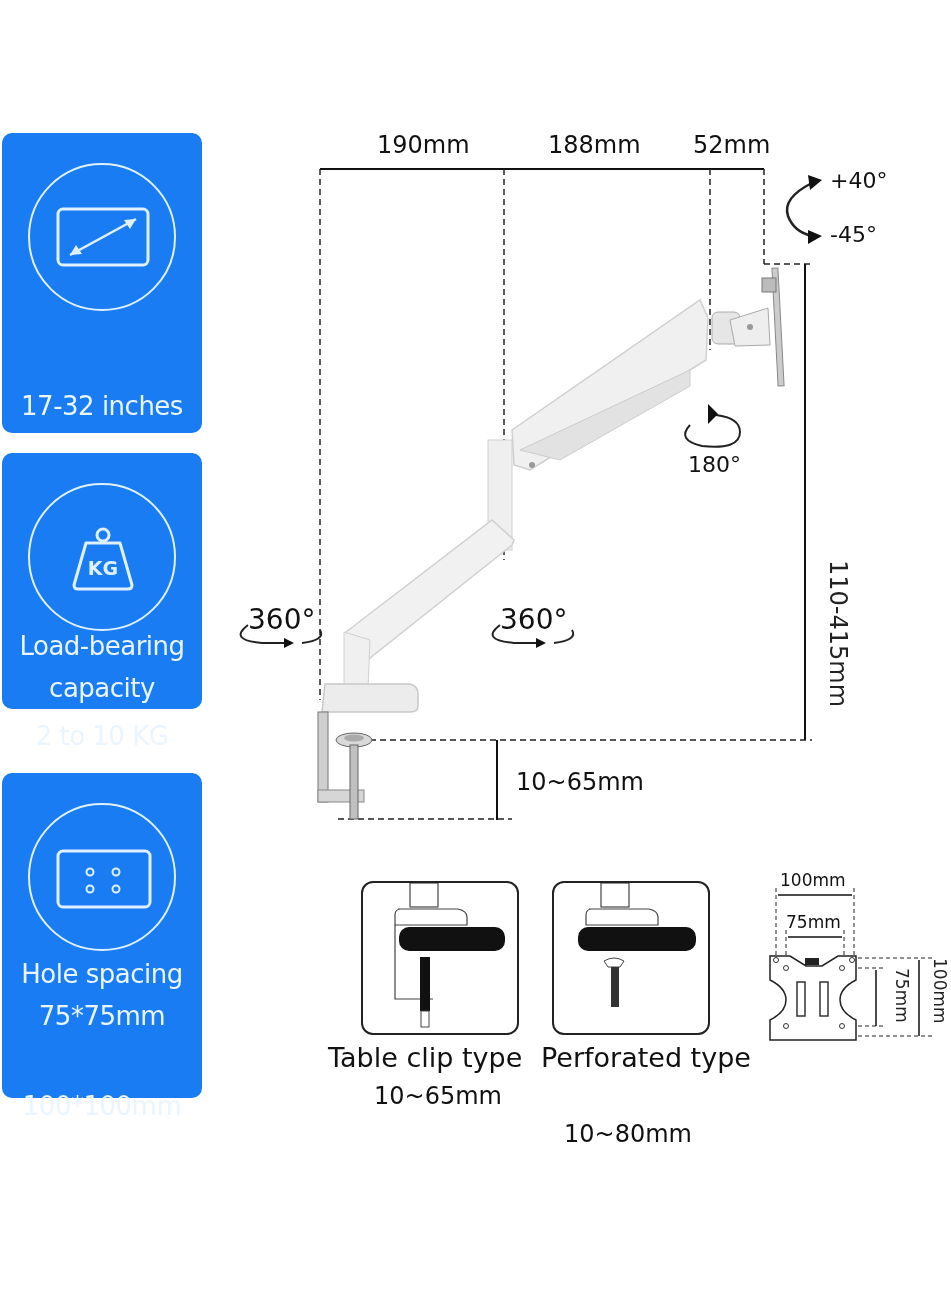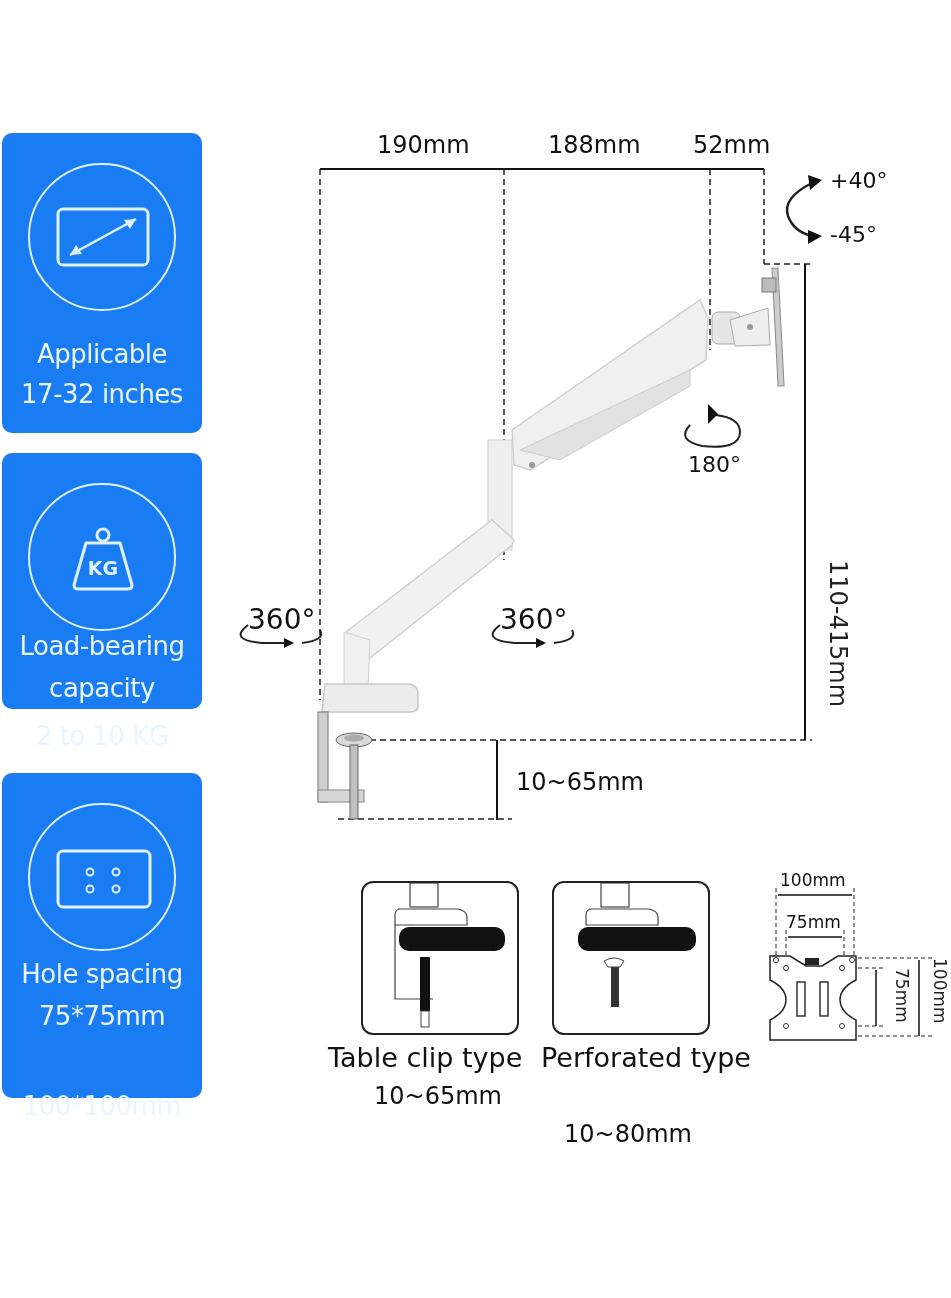--- a/index.html
+++ b/index.html
@@ -46,22 +46,21 @@
 <body>
 
 <div class="card" style="top:133px; height:300px;">
   <div class="circle" style="top:30px;"></div>
   <svg width="100" height="70" style="left:52px; top:70px;" viewBox="0 0 100 70">
     <rect x="4" y="6" width="90" height="56" rx="5" fill="none" stroke="#dff0ff" stroke-width="3"></rect>
     <line x1="16" y1="52" x2="82" y2="16" stroke="#dff0ff" stroke-width="2.5"></line>
     <polygon points="82,16 70,17 76,26" fill="#dff0ff"></polygon>
     <polygon points="16,52 28,51 22,42" fill="#dff0ff"></polygon>
   </svg>
-  <div class="label" style="top:200px;">Applicable</div>
-  <div class="label" style="top:240px;text-align:center;">17-32 inches</div>
+  <div class="label" style="top:252px;text-align:center;">17-32 inches</div>
 </div>
 
 <div class="card" style="top:453px; height:256px;">
   <div class="circle" style="top:30px;"></div>
   <svg width="70" height="70" style="left:66px; top:72px;" viewBox="0 0 70 70">
     <circle cx="35" cy="10" r="6" fill="none" stroke="#dff0ff" stroke-width="3"></circle>
     <path d="M18 18 L52 18 L64 60 Q64 64 60 64 L10 64 Q6 64 6 60 Z" fill="none" stroke="#dff0ff" stroke-width="3" stroke-linejoin="round"></path>
     <text x="35" y="50" text-anchor="middle" font-family="DejaVu Sans, sans-serif" font-weight="bold" font-size="19" fill="#dff0ff">KG</text>
   </svg>
   <div class="label" style="top:214px;">capacity</div>

